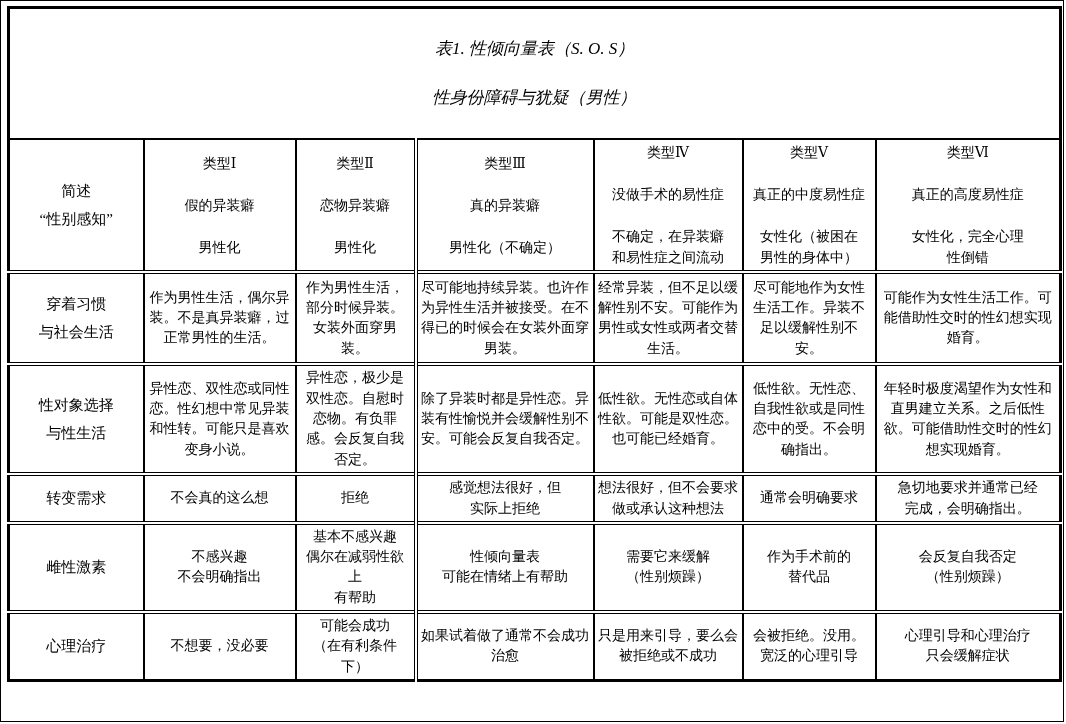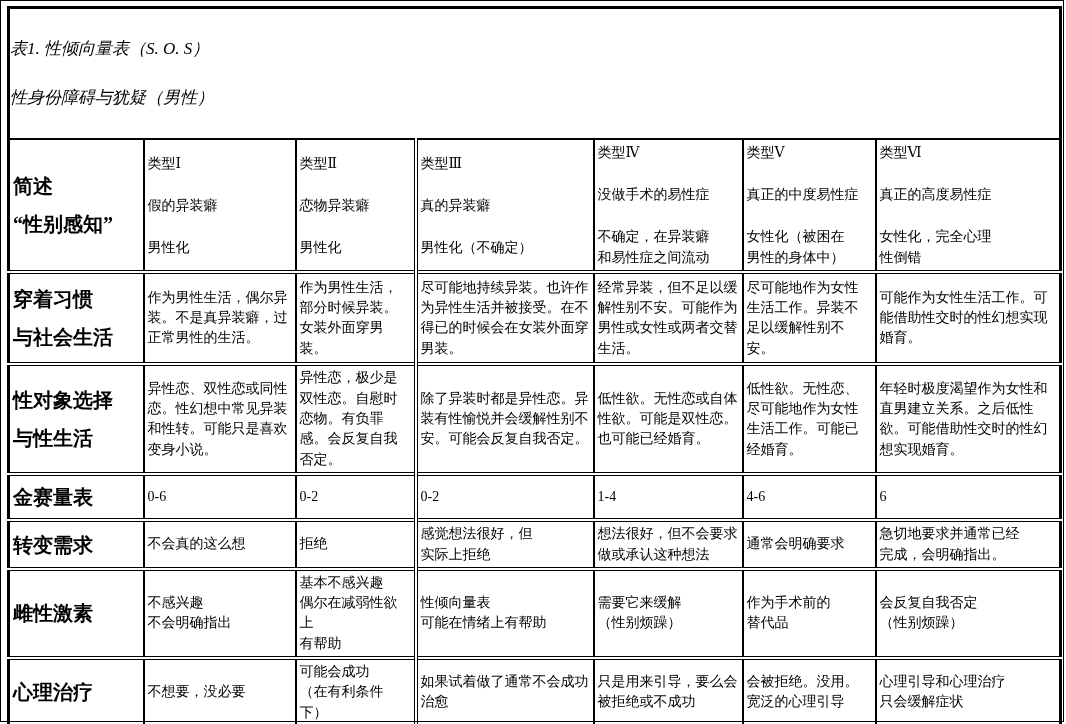--- a/index.html
+++ b/index.html
@@ -1,24 +1,24 @@
 <!DOCTYPE html>
 <html><head>
 <meta charset="utf-8">
 <style>
   html,body{margin:0;padding:0;background:#fff;}
   body{width:1066px;height:724px;font-family:"Liberation Serif","DejaVu Serif",serif;color:#000;}
   .page{width:1064px;height:722px;border:1px solid #000;box-sizing:border-box;background:#fff;}
   table{border-collapse:collapse;table-layout:fixed;width:1052px;margin:5px 0 0 6px;border:3px solid #000;}
-  td{border:2px solid #000;text-align:left;vertical-align:middle;padding:2px 3px;font-size:14px;line-height:1.45;white-space:pre-line;overflow:hidden;}
+  td{border:2px solid #000;text-align:center;vertical-align:middle;padding:2px 3px;font-size:14px;line-height:1.45;white-space:pre-line;overflow:hidden;}
   tr.dbl td{border-top:4px double #000;}
   td.dblleft{border-left:4px double #000;}
   .title-cell{font-style:italic;font-size:17px;line-height:1.45;padding:3px 0;}
   .group-cell{font-size:15px;}
-  .label-col{font-size:20px;line-height:1.9;font-weight:bold;}
+  .label-col{font-size:15px;line-height:1.9;}
   .cell{font-size:14px;}
   .type-row .cell{line-height:1.5;}
 </style>
 </head>
 <body>
 
 <div class="page">
   <table>
     <colgroup>
       <col style="width:135px">
@@ -86,31 +86,22 @@
           <td class="cell">尽可能地作为女性生活工作。异装不足以缓解性别不安。</td>
           <td class="cell">可能作为女性生活工作。可能借助性交时的性幻想实现婚育。</td>
         </tr>
         <tr class="dbl" style="height: 110px;">
           <td class="label-col">性对象选择
 与性生活</td>
           <td class="cell">异性恋、双性恋或同性恋。性幻想中常见异装和性转。可能只是喜欢变身小说。</td>
           <td class="cell">异性恋，极少是双性恋。自慰时恋物。有负罪感。会反复自我否定。</td>
           <td class="cell dblleft">除了异装时都是异性恋。异装有性愉悦并会缓解性别不安。可能会反复自我否定。</td>
           <td class="cell">低性欲。无性恋或自体性欲。可能是双性恋。也可能已经婚育。</td>
-          <td class="cell">低性欲。无性恋、尽可能地作为女性生活工作。可能已经婚育。</td>
+          <td class="cell">低性欲。无性恋、自我性欲或是同性恋中的受。不会明确指出。</td>
           <td class="cell">年轻时极度渴望作为女性和直男建立关系。之后低性欲。可能借助性交时的性幻想实现婚育。</td>
-        </tr>
-        <tr class="dbl" style="height: 27px;">
-          <td class="label-col">金赛量表</td>
-          <td class="cell">0-6</td>
-          <td class="cell">0-2</td>
-          <td class="cell dblleft">0-2</td>
-          <td class="cell">1-4</td>
-          <td class="cell">4-6</td>
-          <td class="cell">6</td>
         </tr>
         <tr class="dbl" style="height: 42px;">
           <td class="label-col">转变需求</td>
           <td class="cell">不会真的这么想</td>
           <td class="cell">拒绝</td>
           <td class="cell dblleft">感觉想法很好，但
 实际上拒绝</td>
           <td class="cell">想法很好，但不会要求做或承认这种想法</td>
           <td class="cell">通常会明确要求</td>
           <td class="cell">急切地要求并通常已经

